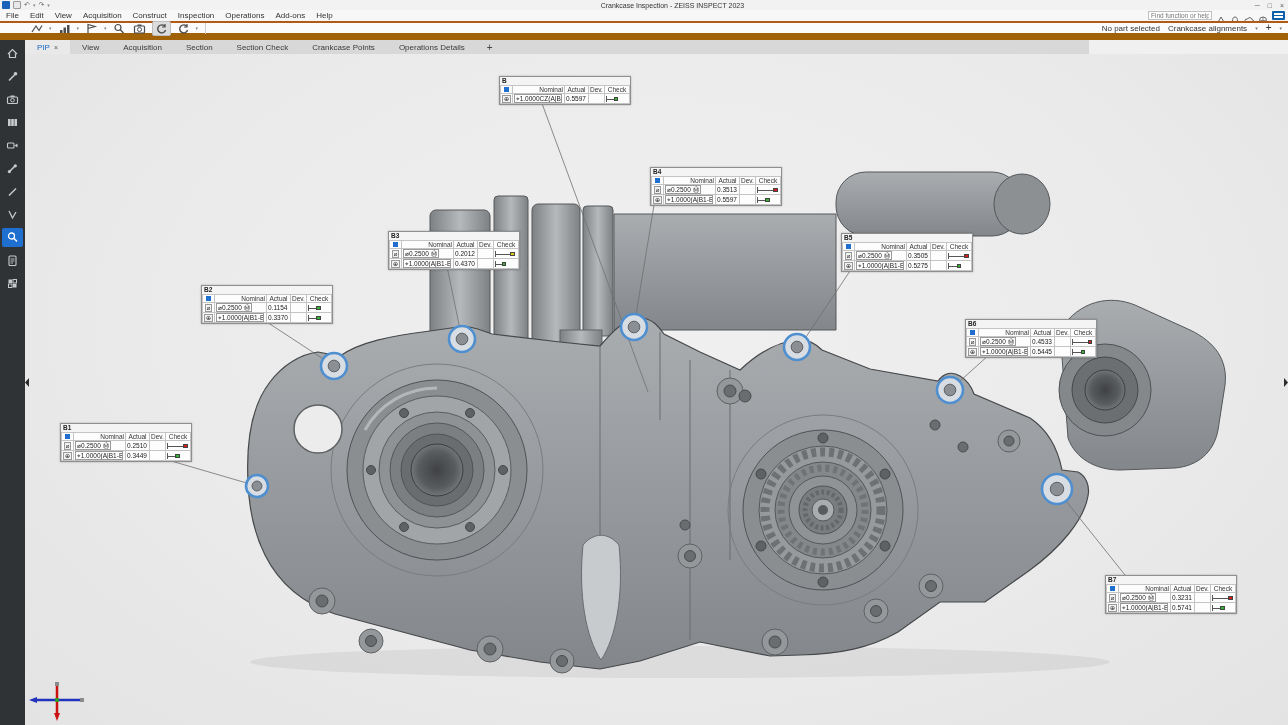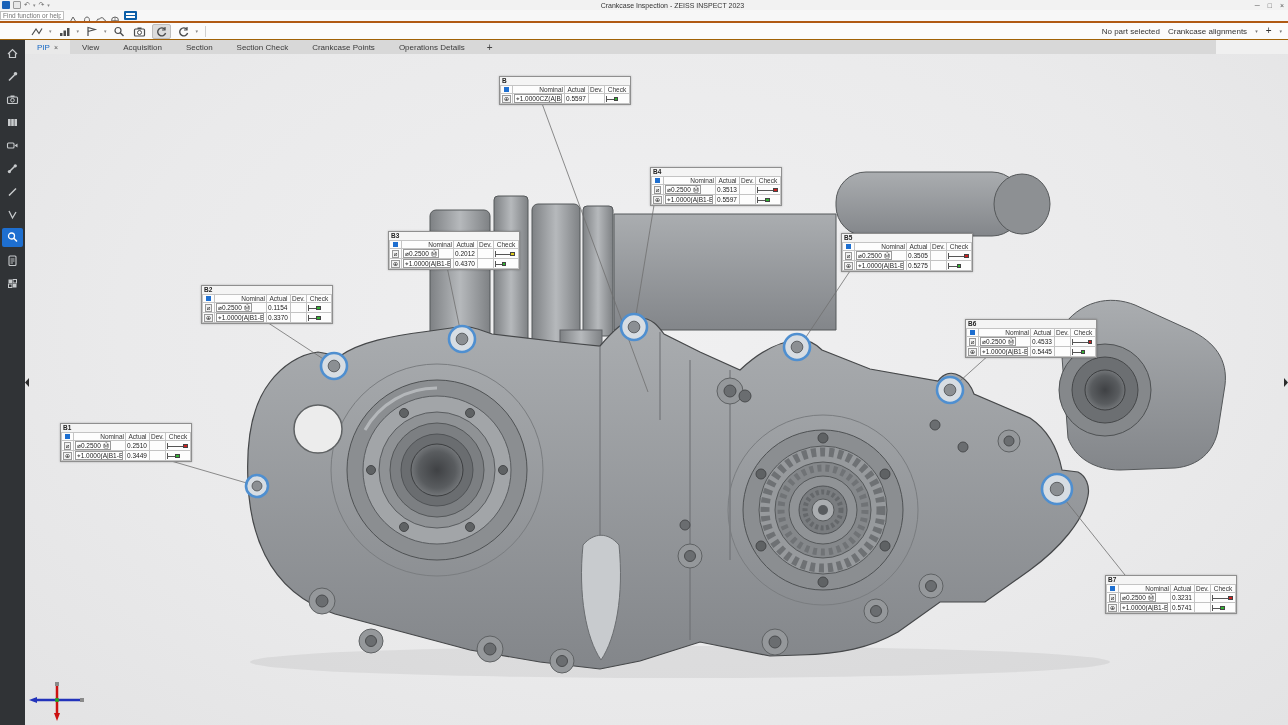--- a/index.html
+++ b/index.html
@@ -23,32 +23,32 @@
   .menu-item { cursor:default; }
   .menu-right { display:flex; align-items:center; gap:4px; padding-right:3px; }
   .search-box { width:64px; height:9px; font-size:6.5px; border:1px solid #c0c0c0; background:#fff; padding:0 2px; color:#666; font-family:"Liberation Sans",sans-serif; }
   .mr-ic { width:10px; height:9px; display:inline-block; }
   .zeiss-logo { width:13px; height:9px; background:#0b5ea8; border-radius:1px; position:relative; }
   .zeiss-logo::after{ content:""; position:absolute; left:2px; top:2px; width:9px; height:1.5px; background:#fff; box-shadow:0 3px 0 #fff; }
 
   .accent-line { position:absolute; left:0; top:21px; width:1288px; height:2px; background:#b05a14; }
 
   
-  .toolbar { position:absolute; left:0; top:23px; width:1288px; height:17px; background:#fbfbfb; border-bottom:1px solid #a16207; display:flex; align-items:center; }
+  .toolbar { position:absolute; left:0; top:23px; width:1288px; height:17px; background:#fbfbfb; border-bottom:7px solid #a16207; display:flex; align-items:center; }
   .tools { display:flex; align-items:center; gap:4px; padding-left:28px; flex:1; }
   .tool-btn { display:flex; align-items:center; padding:1px 2px; border-radius:2px; }
   .tool-btn.active { background:#dcdcdc; border:1px solid #bdbdbd; }
   .tool-btn svg { display:block; }
   .tool-sep { width:1px; height:11px; background:#cfcfcf; margin:0 3px; }
   .toolbar-right { display:flex; align-items:center; gap:8px; padding-right:6px; font-size:8px; color:#333; }
   .tb-dd { font-size:5px; color:#777; }
   .plus-btn { font-size:10px; color:#333; line-height:10px; }
 
   
-  .tabrow { position:absolute; left:25px; top:40px; width:1191px; height:14px; background:#d8d8d8; display:flex; align-items:center; font-size:8px; color:#3a3a3a; }
+  .tabrow { position:absolute; left:25px; top:40px; width:1064px; height:14px; background:#d8d8d8; display:flex; align-items:center; font-size:8px; color:#3a3a3a; }
   .tab { padding:0 12px; height:14px; display:flex; align-items:center; gap:4px; cursor:default; }
   .tab.active { background:#e9e9e9; color:#1668c4; }
   .tab .close { color:#555; font-size:7px; }
   .tab-add { padding:0 10px; font-size:10px; color:#444; }
 
   
   .sidebar { position:absolute; left:0; top:40px; width:25px; height:685px; background:#303336; display:flex; flex-direction:column; align-items:center; padding-top:4px; gap:4px; }
   .side-item { width:21px; height:19px; display:flex; align-items:center; justify-content:center; border-radius:2px; }
   .side-item.active { background:#1e6fd0; }
   .side-item svg { display:block; }
@@ -96,20 +96,31 @@
   </div>
   <div class="tb-title">Crankcase Inspection - ZEISS INSPECT 2023</div>
   <div class="tb-controls">
     <span>─</span>
     <span>□</span>
     <span>×</span>
   </div>
 </div>
 
 <div class="menubar">
+  <div class="menus" id="menus">
+      <span class="menu-item">File</span>
+      <span class="menu-item">Edit</span>
+      <span class="menu-item">View</span>
+      <span class="menu-item">Acquisition</span>
+      <span class="menu-item">Construct</span>
+      <span class="menu-item">Inspection</span>
+      <span class="menu-item">Operations</span>
+      <span class="menu-item">Add-ons</span>
+      <span class="menu-item">Help</span>
+    </div>
   <div class="menu-right">
     <input class="search-box" placeholder="Find function or help" style="">
     <span class="mr-ic">
       <svg width="10" height="9">
           <path d="M1,8 L5,1 L8,6 Z" fill="none" stroke="#666" stroke-width="1"></path>
         </svg></span>
     <span class="mr-ic">
       <svg width="10" height="9">
           <path d="M5,1 C3,1 2.5,3 2.5,5 L1.5,7 H8.5 L7.5,5 C7.5,3 7,1 5,1 Z" fill="none" stroke="#666" stroke-width="1"></path>
         </svg></span>

